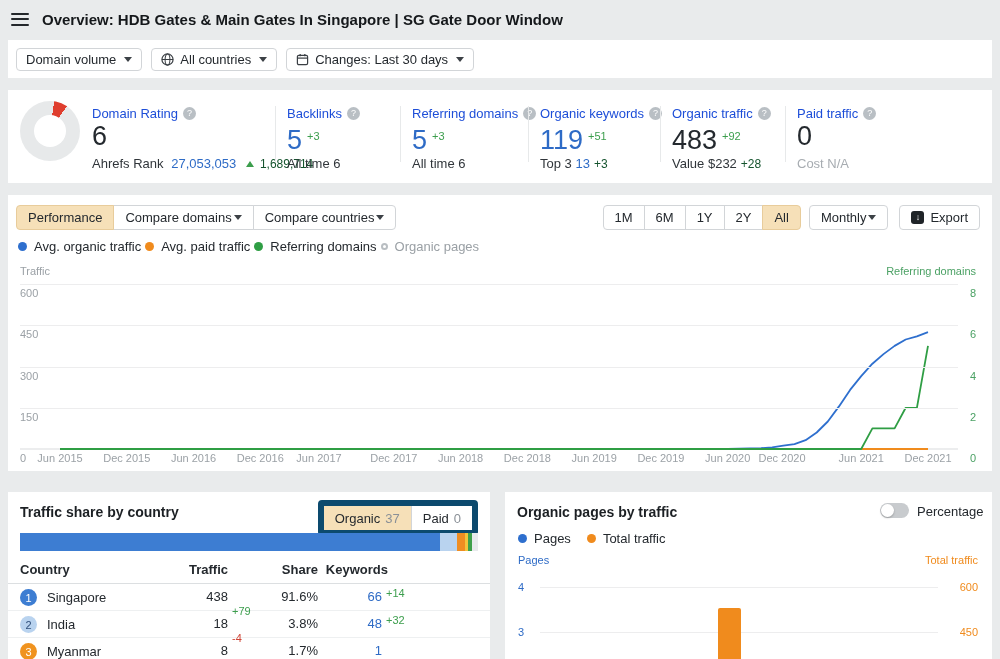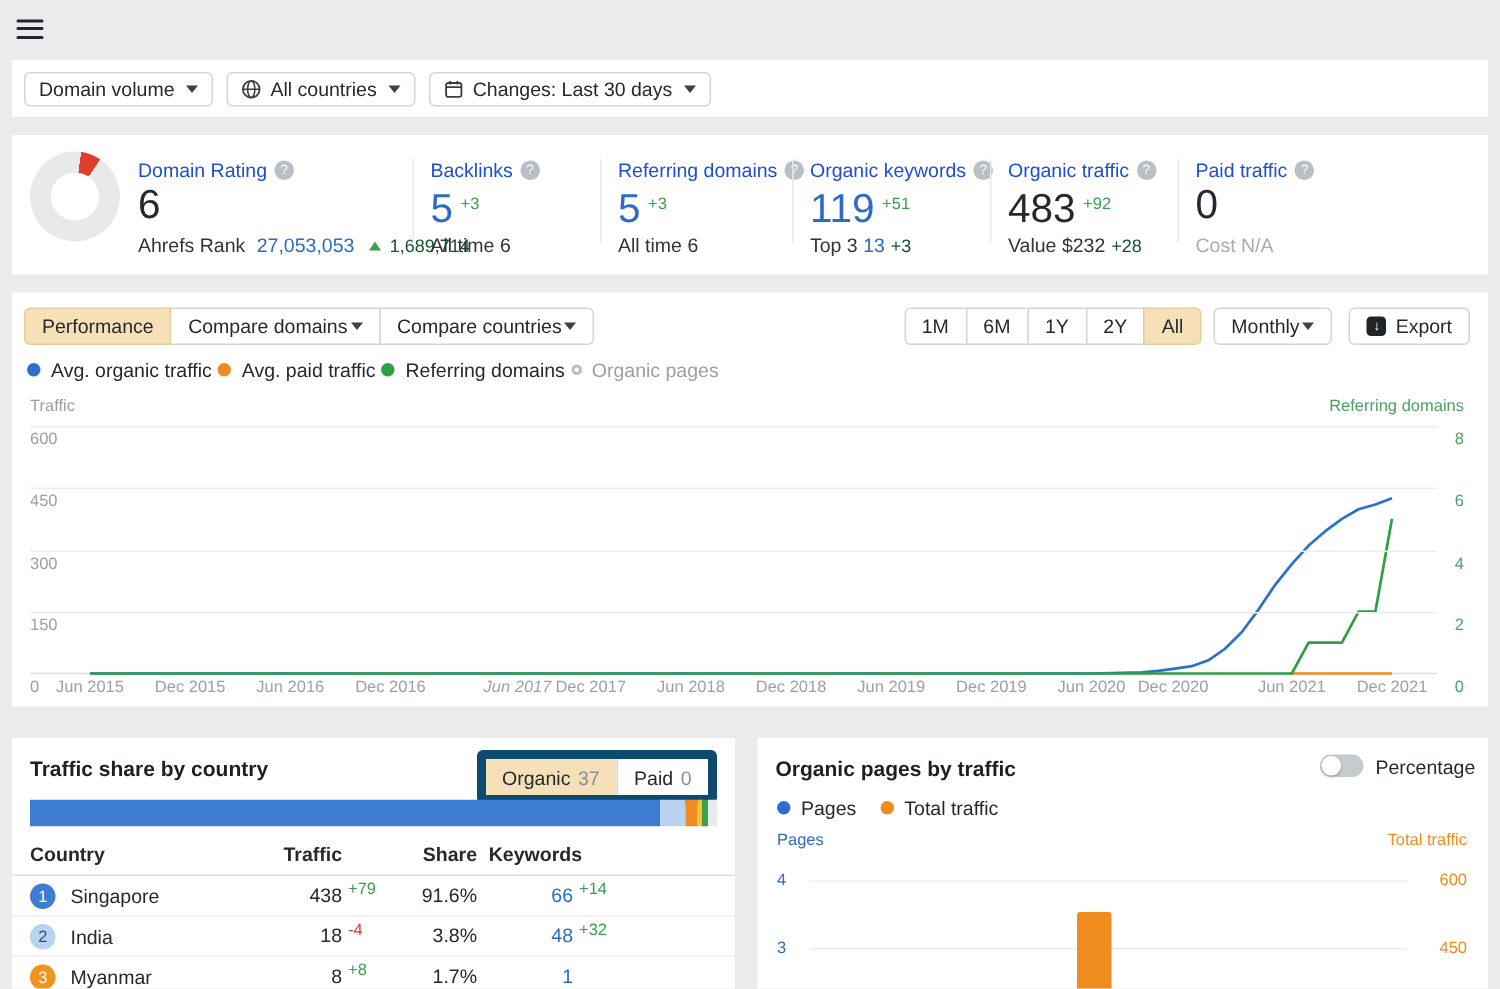--- a/index.html
+++ b/index.html
@@ -81,21 +81,21 @@
   .rows { position:absolute; left:0; top:92px; width:482px; }
   .trow { position:relative; height:27px; border-bottom:1px solid #eef0f1; font-size:13px; }
   .c-country { position:absolute; left:12px; top:5px; display:flex; align-items:center; gap:10px; }
   .c-country.hdrc { top:4px; }
   .badge { width:17px; height:17px; border-radius:50%; font-size:11px; display:flex; align-items:center; justify-content:center; }
   .b1 { background:#3d7dd2; color:#fff; }
   .b2 { background:#b9d3ef; color:#30507c; }
   .b3 { background:#f0931f; color:#fff; }
   .c-traffic { position:absolute; left:150px; width:70px; top:5px; text-align:right; }
   .c-traffic.h { top:4px; }
-  .d-traffic { position:absolute; left:224px; top:3px; font-size:11px; color:#3c9e4d; }
+  .d-traffic { position:absolute; left:224px; top:21px; font-size:11px; color:#3c9e4d; }
   .d-traffic.down { color:#cf4436; }
   .c-share { position:absolute; left:240px; width:70px; top:5px; text-align:right; }
   .c-share.h { top:4px; }
   .c-kw { position:absolute; left:308px; width:66px; top:5px; text-align:right; }
   .c-kw.h { top:4px; }
   .d-kw { position:absolute; left:378px; top:3px; font-size:11px; color:#3c9e4d; }
 
   .toggle { position:absolute; left:375px; top:11px; width:29px; height:15px; border-radius:8px; background:#c8cbce; cursor:pointer; }
   .toggle::after { content:""; position:absolute; left:1px; top:1px; width:13px; height:13px; border-radius:50%; background:#fff; box-shadow:0 1px 2px rgba(0,0,0,.25); }
   .pct-label { position:absolute; left:412px; top:12px; font-size:13px; }
@@ -113,20 +113,21 @@
 <body>
 
 <div class="page">
 
   <div class="hdr">
     <div class="hamburger">
         <span></span>
         <span></span>
         <span></span>
       </div>
+    <div class="hdr-title">Overview: HDB Gates &amp; Main Gates In Singapore | SG Gate Door Window</div>
   </div>
 
   <div class="panel filter-panel">
     <div class="inner">
       <button class="btn">
         <span>Domain volume</span>
           <span class="caret"></span>
       </button>
       <button class="btn">
         <svg class="icon-svg" width="13" height="13" viewBox="0 0 14 14">
@@ -291,21 +292,21 @@
         <span class="ytr" style="top: 106.5px;">4</span>
         <div class="grid" style="top: 144.75px;"></div>
         <span class="ytl" style="top: 147.75px;">150</span>
         <span class="ytr" style="top: 147.75px;">2</span>
         <span class="ytl" style="top: 189px;">0</span>
         <span class="ytr" style="top: 189px;">0</span>
         <span class="xtick" style="left: 52px;">Jun 2015</span>
         <span class="xtick" style="left: 118.769px;">Dec 2015</span>
         <span class="xtick" style="left: 185.538px;">Jun 2016</span>
         <span class="xtick" style="left: 252.308px;">Dec 2016</span>
-        <span class="xtick" style="left: 337px; font-style: italic;">Jun 2017</span>
+        <span class="xtick" style="left: 311px;">Jun 2017</span>
         <span class="xtick" style="left: 385.846px;">Dec 2017</span>
         <span class="xtick" style="left: 452.615px;">Jun 2018</span>
         <span class="xtick" style="left: 519.385px;">Dec 2018</span>
         <span class="xtick" style="left: 586.154px;">Jun 2019</span>
         <span class="xtick" style="left: 652.923px;">Dec 2019</span>
         <span class="xtick" style="left: 719.692px;">Jun 2020</span>
         <span class="xtick" style="left: 774px;">Dec 2020</span>
         <span class="xtick" style="left: 853.231px;">Jun 2021</span>
         <span class="xtick" style="left: 920px;">Dec 2021</span>
       </div>

